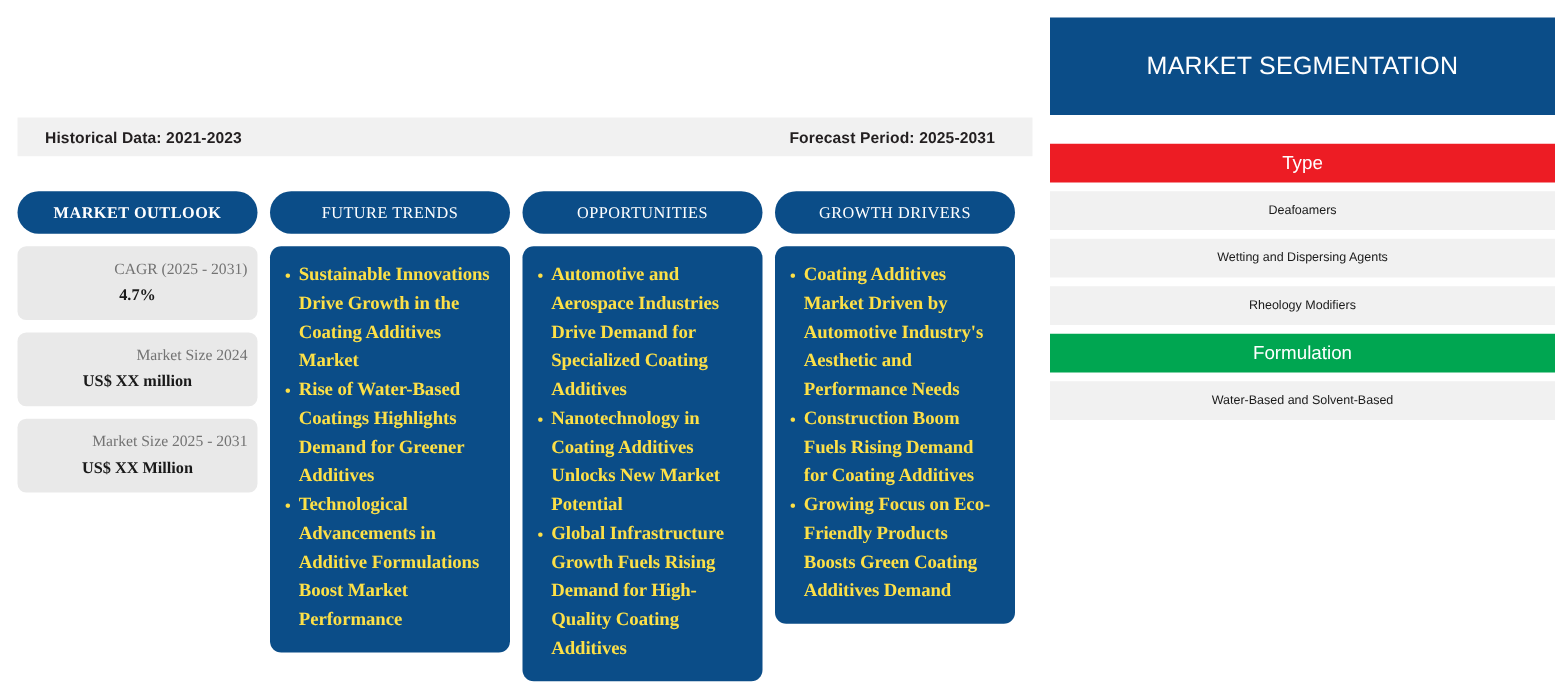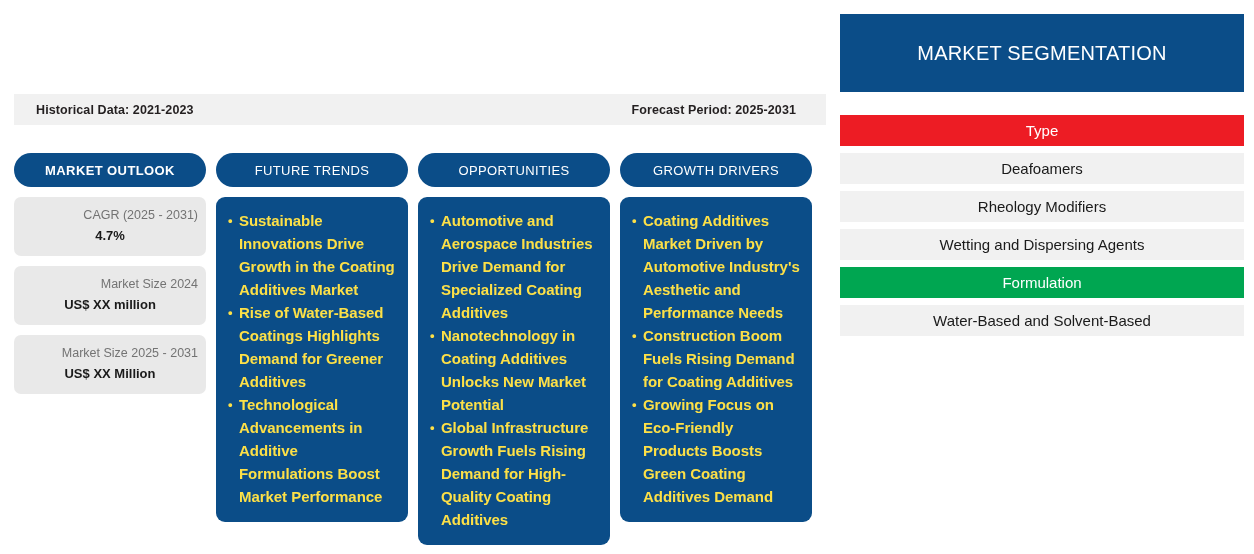--- a/index.html
+++ b/index.html
@@ -93,20 +93,21 @@
   }
 
   
   .columns {
     position: absolute;
     left: 0;
     top: 139px;
     width: 812px;
     display: flex;
     gap: 10px;
+    font-family: Liberation Serif, serif;
   }
   .col {
     width: 192px;
     display: flex;
     flex-direction: column;
     gap: 10px;
   }
   .col-pill {
     height: 34px;
     border-radius: 17px;
@@ -198,21 +199,21 @@
     font-size: 15px;
     display: flex;
     align-items: center;
     justify-content: center;
     margin-bottom: 7px;
   }
   .seg-item {
     height: 31px;
     background: #f1f1f1;
     color: #1a1a1a;
-    font-size: 15px;
+    font-size: 10px;
     display: flex;
     align-items: center;
     justify-content: center;
     margin-bottom: 7px;
   }
 </style>
 </head>
 <body>
 
 <div id="root">
@@ -281,20 +282,20 @@
       </div>
 
     </div>
   </div>
 
   <div id="right-panel">
     <div class="seg-header">MARKET SEGMENTATION</div>
 
     <div class="seg-group-title" style="background: rgb(237, 28, 36);">Type</div>
     <div class="seg-item">Deafoamers</div>
+    <div class="seg-item">Wetting and Dispersing Agents</div>
     <div class="seg-item">Rheology Modifiers</div>
-    <div class="seg-item">Wetting and Dispersing Agents</div>
 
     <div class="seg-group-title" style="background: rgb(0, 166, 81);">Formulation</div>
     <div class="seg-item">Water-Based and Solvent-Based</div>
   </div>
 
 </div>
 
 </body></html>

